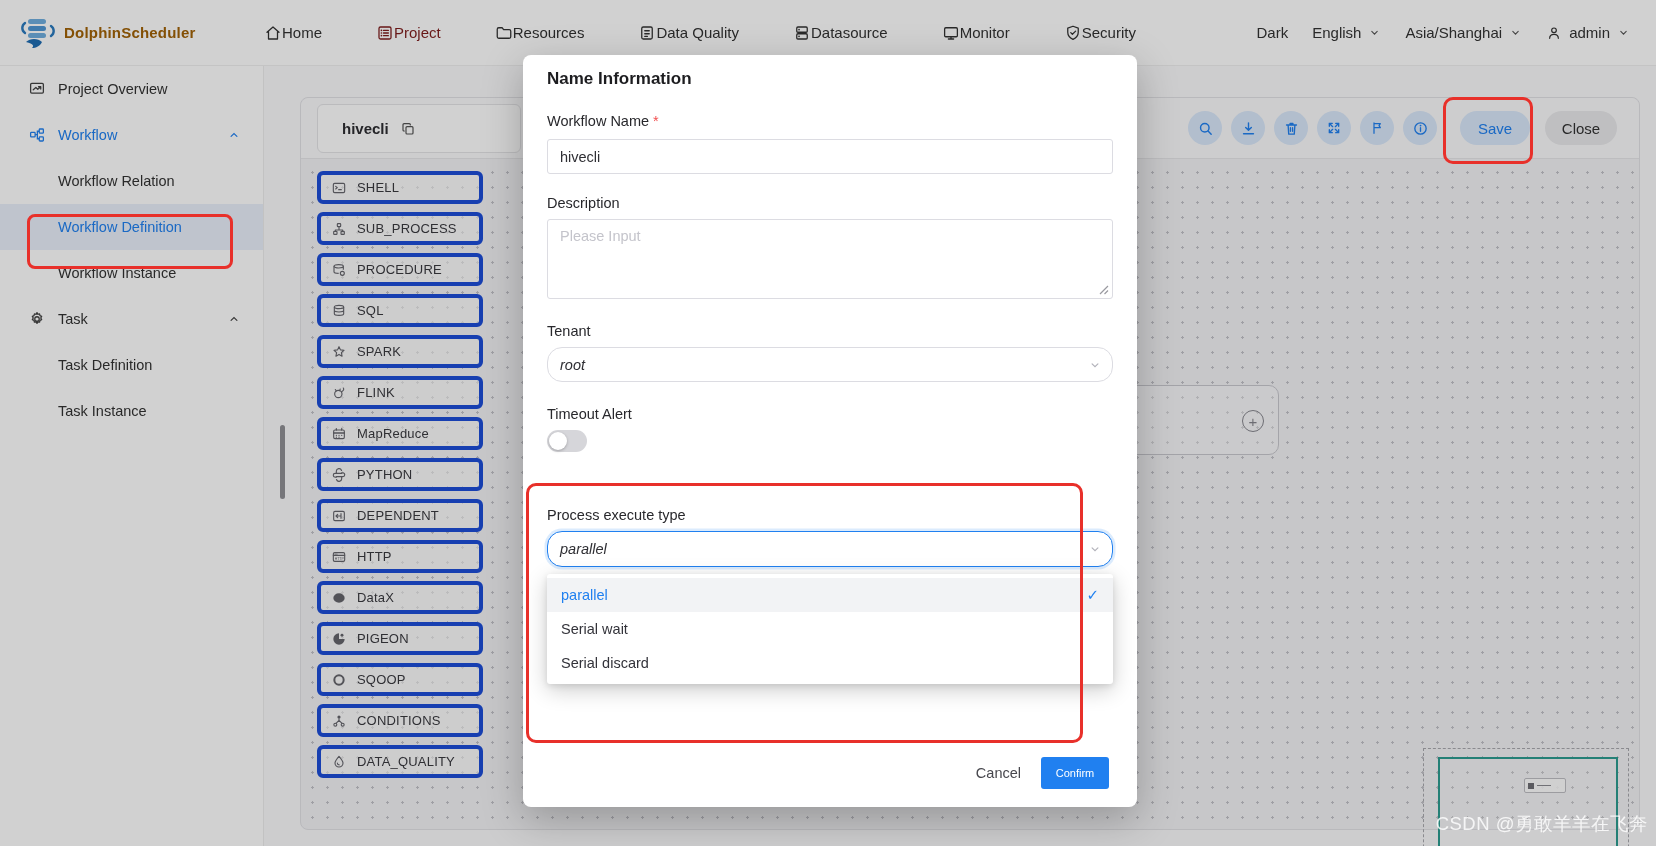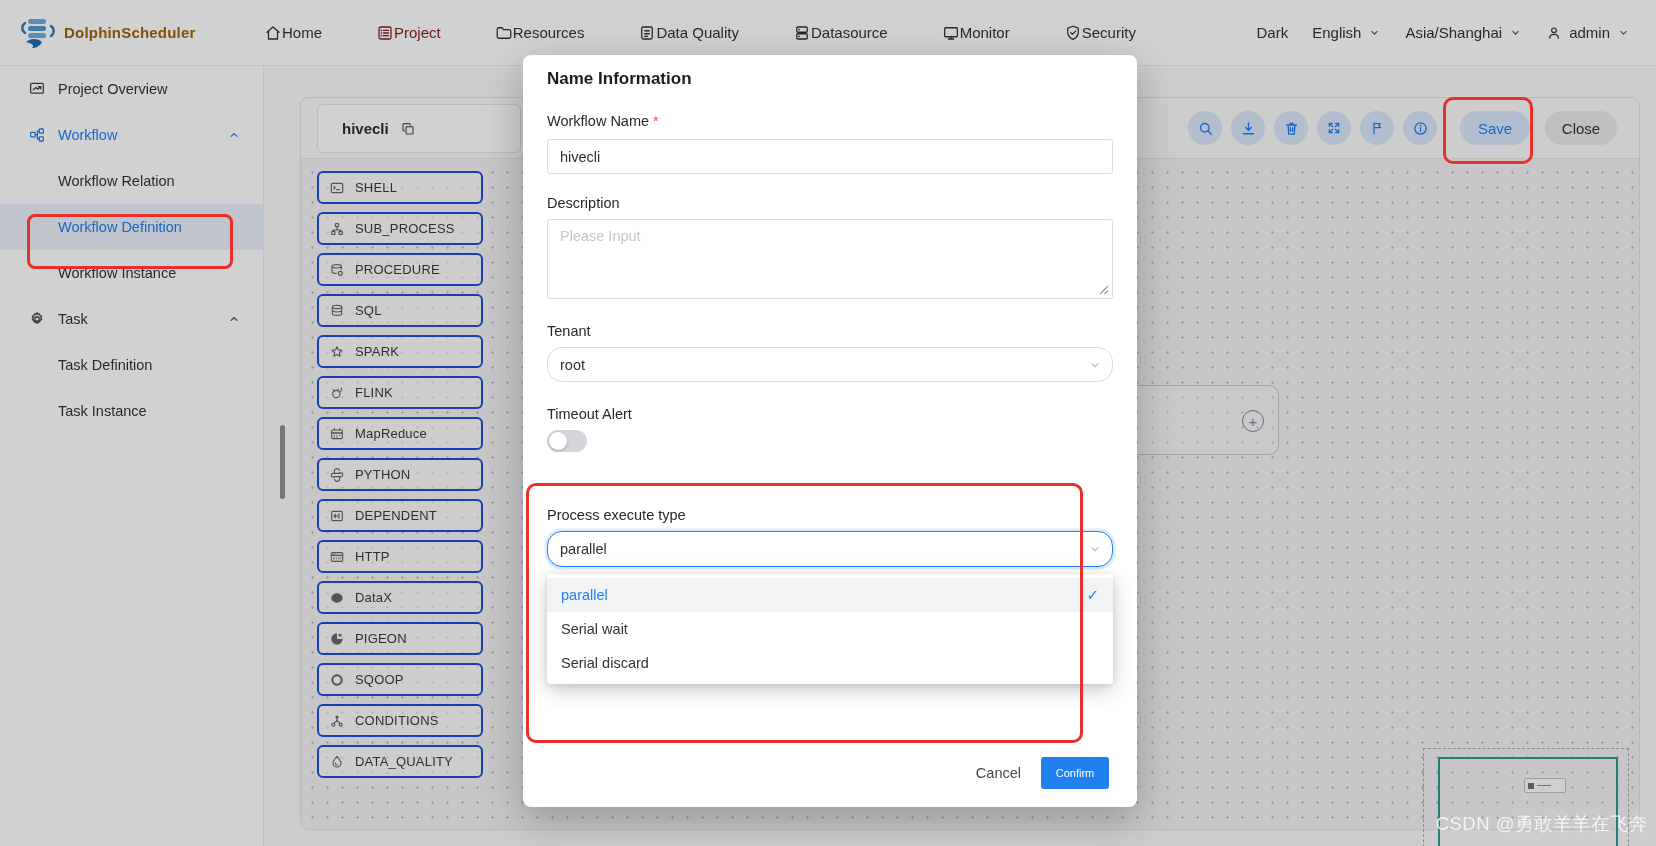--- a/index.html
+++ b/index.html
@@ -40,21 +40,21 @@
   .wf-name { font-size:15px; font-weight:700; color:#2e2e32; }
   .copy-ic { color:#555; cursor:pointer; }
   .dag-actions { position:absolute; right:22px; top:13px; display:flex; align-items:center; gap:9px; }
   .circ-btn { width:34px; height:34px; border-radius:50%; background:#d9e8fb; color:#2080f0; display:flex; align-items:center; justify-content:center; cursor:pointer; }
   .pill-btn { height:34px; border-radius:17px; display:flex; align-items:center; justify-content:center; font-size:15px; cursor:pointer; }
   .save-btn { width:70px; background:#d9e8fb; color:#2080f0; margin-left:14px; }
   .close-btn { width:72px; background:#e9e9ec; color:#333; margin-left:6px; }
 
   
   .task-panel { position:absolute; left:16px; top:73px; width:166px; display:flex; flex-direction:column; gap:8px; }
-  .task-item { height:33px; border:2px solid #1d4ed8; border-radius:6px; background:rgba(255,255,255,0.55); display:flex; align-items:center; padding:0 10px; gap:10px; cursor:grab; }
+  .task-item { height:33px; border:4px solid #1d4ed8; border-radius:6px; background:rgba(255,255,255,0.55); display:flex; align-items:center; padding:0 10px; gap:10px; cursor:grab; }
   .task-item .ticon { color:#66666c; flex:0 0 auto; }
   .task-item .tlabel { font-size:13px; color:#3a3a3f; letter-spacing:.2px; white-space:nowrap; }
 
   
   .canvas-node { position:absolute; left:700px; top:226px; width:278px; height:70px; border:1px solid #c9c9cf; border-radius:10px; background:rgba(255,255,255,0.32); }
   .node-plus { position:absolute; right:14px; top:24px; width:22px; height:22px; border:1.4px solid #86868e; border-radius:50%; color:#86868e; display:flex; align-items:center; justify-content:center; font-size:15px; line-height:1; cursor:pointer; }
   .minimap { position:absolute; left:1122px; top:589px; width:206px; height:140px; border:1px dashed #a9a9ae; }
   .minimap-view { position:absolute; left:14px; top:8px; width:180px; height:106px; border:2px solid #2d9d90; background:rgba(252,252,252,0.12); }
   .mini-node { position:absolute; left:84px; top:19px; width:42px; height:15px; background:rgba(255,255,255,0.85); border:1px solid #bfbfc4; border-radius:2px; display:flex; align-items:center; gap:3px; padding:0 3px; }
   .mini-node .sq { width:6px; height:6px; background:#6f6f76; }
@@ -65,21 +65,21 @@
 
   
   .modal { position:absolute; left:523px; top:55px; width:614px; height:752px; background:#fff; border-radius:8px; box-shadow:0 12px 40px rgba(0,0,0,0.25); z-index:50; }
   .m-title { position:absolute; left:24px; top:14px; font-size:17px; font-weight:700; color:#1d1d20; }
   .m-label { position:absolute; left:24px; font-size:14.5px; color:#28282c; }
   .req { color:#f15050; margin-left:4px; }
   .m-input { position:absolute; left:24px; width:566px; height:35px; border:1px solid #dcdce2; border-radius:3px; padding:0 12px; font-size:14.5px; color:#2f2f34; background:#fff; font-family:inherit; outline:none; }
   .m-textarea { position:absolute; left:24px; top:164px; width:566px; height:80px; border:1px solid #dcdce2; border-radius:3px; padding:8px 12px; font-size:14.5px; color:#2f2f34; resize:none; font-family:inherit; outline:none; }
   .m-textarea::placeholder { color:#c4c4cb; }
   .resize-grip { position:absolute; left:574px; top:228px; color:#9a9aa0; pointer-events:none; }
-  .m-select { position:absolute; left:24px; width:566px; height:35px; border:1px solid #dcdce2; border-radius:15px; display:flex; align-items:center; padding:0 12px; font-size:14.5px; color:#2f2f34; cursor:pointer; background:#fff; }
+  .m-select { position:absolute; left:24px; width:566px; height:35px; border:1px solid #dcdce2; border-radius:15px; display:flex; align-items:center; padding:0 12px; font-size:14.5px; color:#2f2f34; cursor:pointer; background:#fff;font-style:italic; }
   .m-select .sel-chev { position:absolute; right:10px; color:#b2b2ba; }
   .m-select.focused { border:1.5px solid #2080f0; box-shadow:0 0 0 2.5px rgba(32,128,240,0.16); height:36px; }
   .toggle { position:absolute; left:24px; top:375px; width:40px; height:22px; background:#d6d6da; border-radius:11px; cursor:pointer; }
   .toggle .knob { position:absolute; left:2px; top:2px; width:18px; height:18px; border-radius:50%; background:#fff; box-shadow:0 1px 3px rgba(0,0,0,0.25); }
   .dropdown { position:absolute; left:24px; top:519px; width:566px; background:#fff; border-radius:3px; box-shadow:0 6px 22px rgba(0,0,0,0.20), 0 2px 6px rgba(0,0,0,0.10); padding:4px 0; z-index:55; }
   .dd-option { height:34px; display:flex; align-items:center; padding:0 14px; font-size:14.5px; color:#33333a; cursor:pointer; position:relative; }
   .dd-option.selected { color:#2080f0; background:#f2f3f5; }
   .dd-option .check { position:absolute; right:14px; color:#2080f0; font-size:15px; }
   .m-footer { position:absolute; left:0; right:0; top:698px; height:40px; display:flex; align-items:center; justify-content:flex-end; gap:20px; padding-right:28px; }
   .cancel-btn { font-size:14.5px; color:#48484e; cursor:pointer; }

